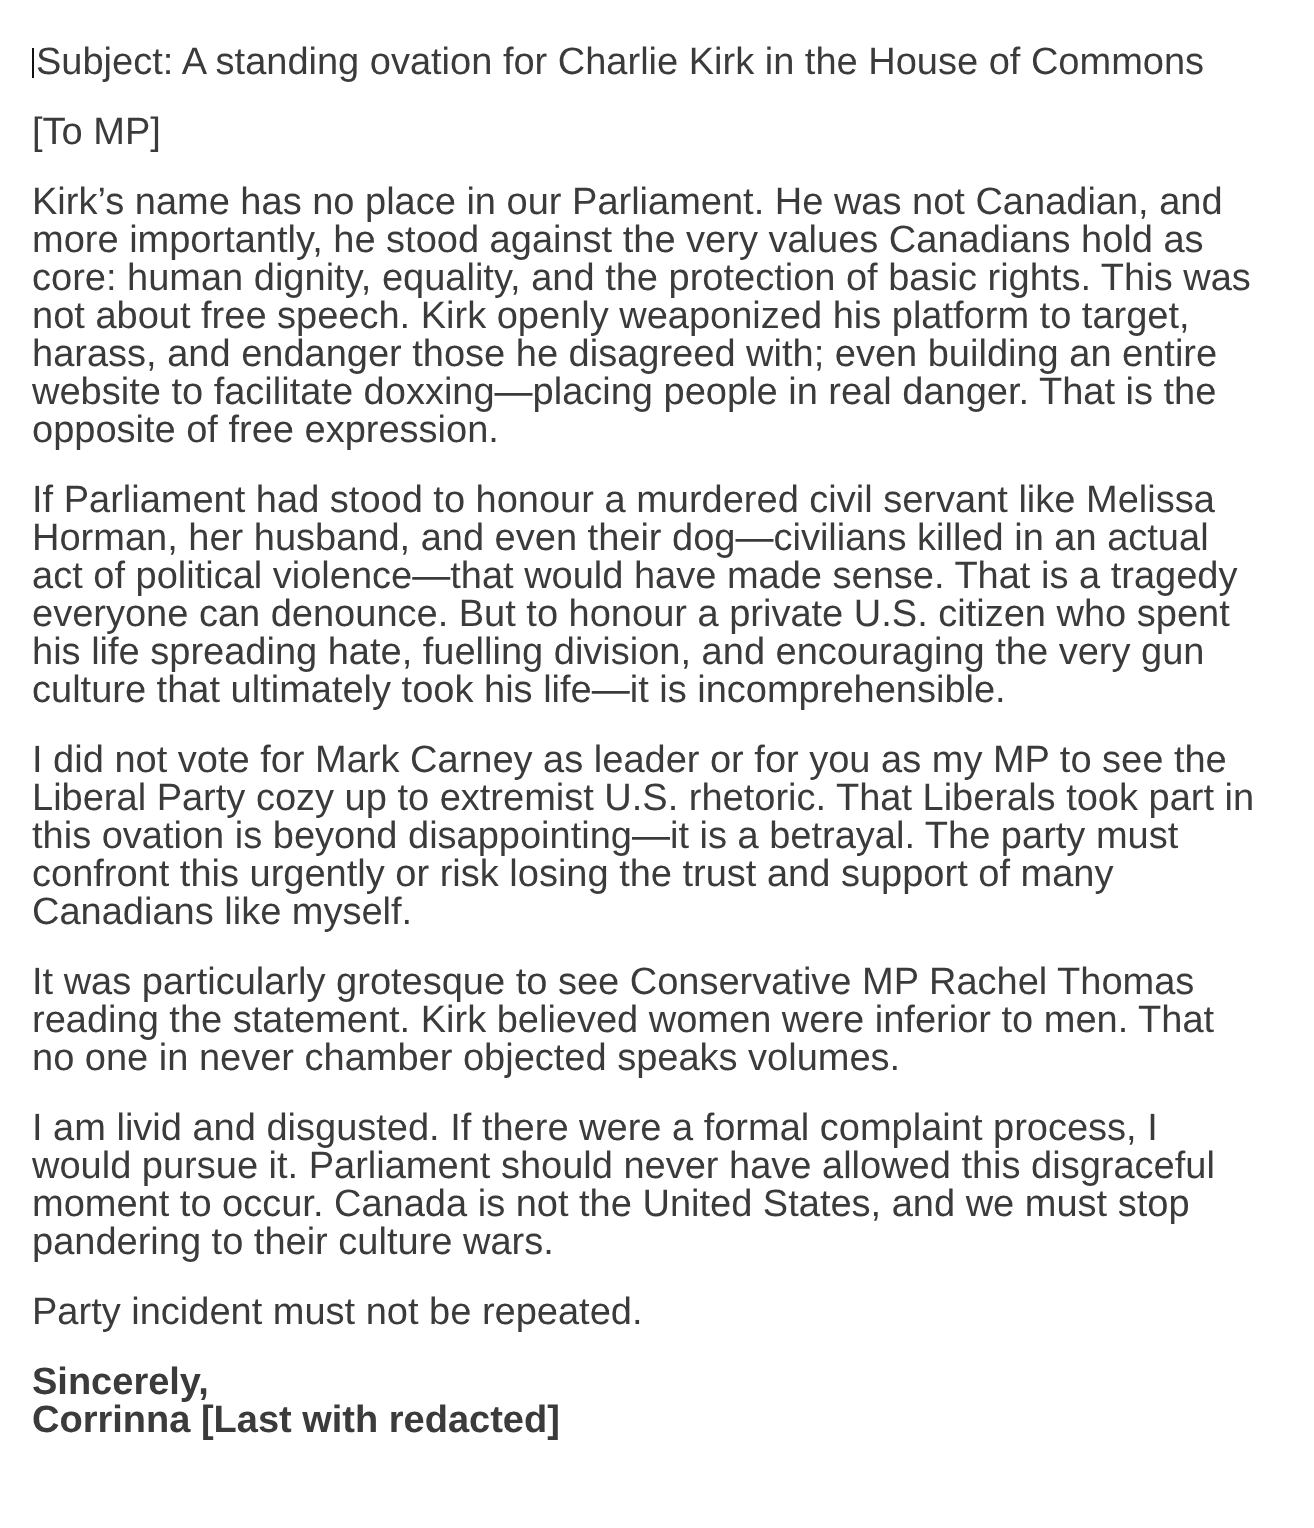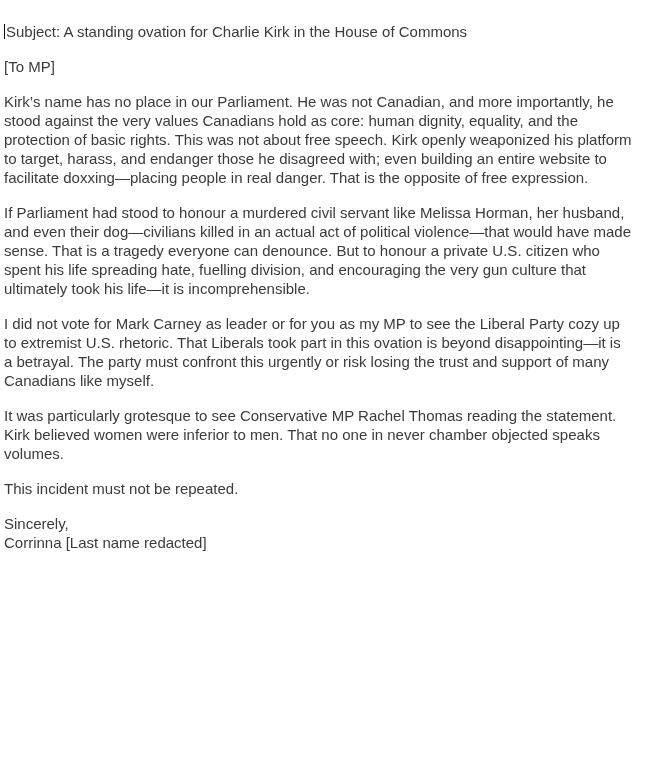--- a/index.html
+++ b/index.html
@@ -5,34 +5,35 @@
   html, body {
     margin: 0;
     padding: 0;
     background: #ffffff;
   }
   .page {
     box-sizing: border-box;
     width: 652px;
     height: 764px;
     background: #ffffff;
-    padding: 22px 20px 16px 4px;
+    padding: 22px 20px 16px 16px;
     font-family: "Liberation Sans", "DejaVu Sans", sans-serif;
-    font-size: 15px;
+    font-size: 19px;
     line-height: 19px;
     color: #3b3b3b;
     overflow: hidden;
     cursor: text;
   }
   .para {
     margin: 0 0 16px 0;
     white-space: normal;
   }
   .para.last {
     margin-bottom: 0;
+    font-weight: bold;
   }
   .cursor {
     display: inline-block;
     width: 1px;
     height: 15px;
     background: #111111;
     vertical-align: -2px;
     margin-right: 1px;
   }
 </style>
@@ -48,18 +49,19 @@
 
   <p class="para">Kirk’s name has no place in our Parliament. He was not Canadian, and more importantly, he stood against the very values Canadians hold as core: human dignity, equality, and the protection of basic rights. This was not about free speech. Kirk openly weaponized his platform to target, harass, and endanger those he disagreed with; even building an entire website to facilitate doxxing—placing people in real danger. That is the opposite of free expression.</p>
 
 
   <p class="para">If Parliament had stood to honour a murdered civil servant like Melissa Horman, her husband, and even their dog—civilians killed in an actual act of political violence—that would have made sense. That is a tragedy everyone can denounce. But to honour a private U.S. citizen who spent his life spreading hate, fuelling division, and encouraging the very gun culture that ultimately took his life—it is incomprehensible.</p>
 
   <p class="para">I did not vote for Mark Carney as leader or for you as my MP to see the Liberal Party cozy up to extremist U.S. rhetoric. That Liberals took part in this ovation is beyond disappointing—it is a betrayal. The party must confront this urgently or risk losing the trust and support of many Canadians like myself.</p>
 
   <p class="para">It was particularly grotesque to see Conservative MP Rachel Thomas reading the statement. Kirk believed women were inferior to men. That no one in never chamber objected speaks volumes.</p>
 
+  <p class="para">I am livid and disgusted. If there were a formal complaint process, I would pursue it. Parliament should never have allowed this disgraceful moment to occur. Canada is not the United States, and we must stop pandering to their culture wars.</p>
 
-  <p class="para">This incident must not be repeated.</p>
+  <p class="para">Party incident must not be repeated.</p>
 
-  <p class="para last"><span>Sincerely,</span><br><span>Corrinna [Last name redacted]</span></p>
+  <p class="para last"><span>Sincerely,</span><br><span>Corrinna [Last with redacted]</span></p>
 
 </div>
 
 </body></html>

